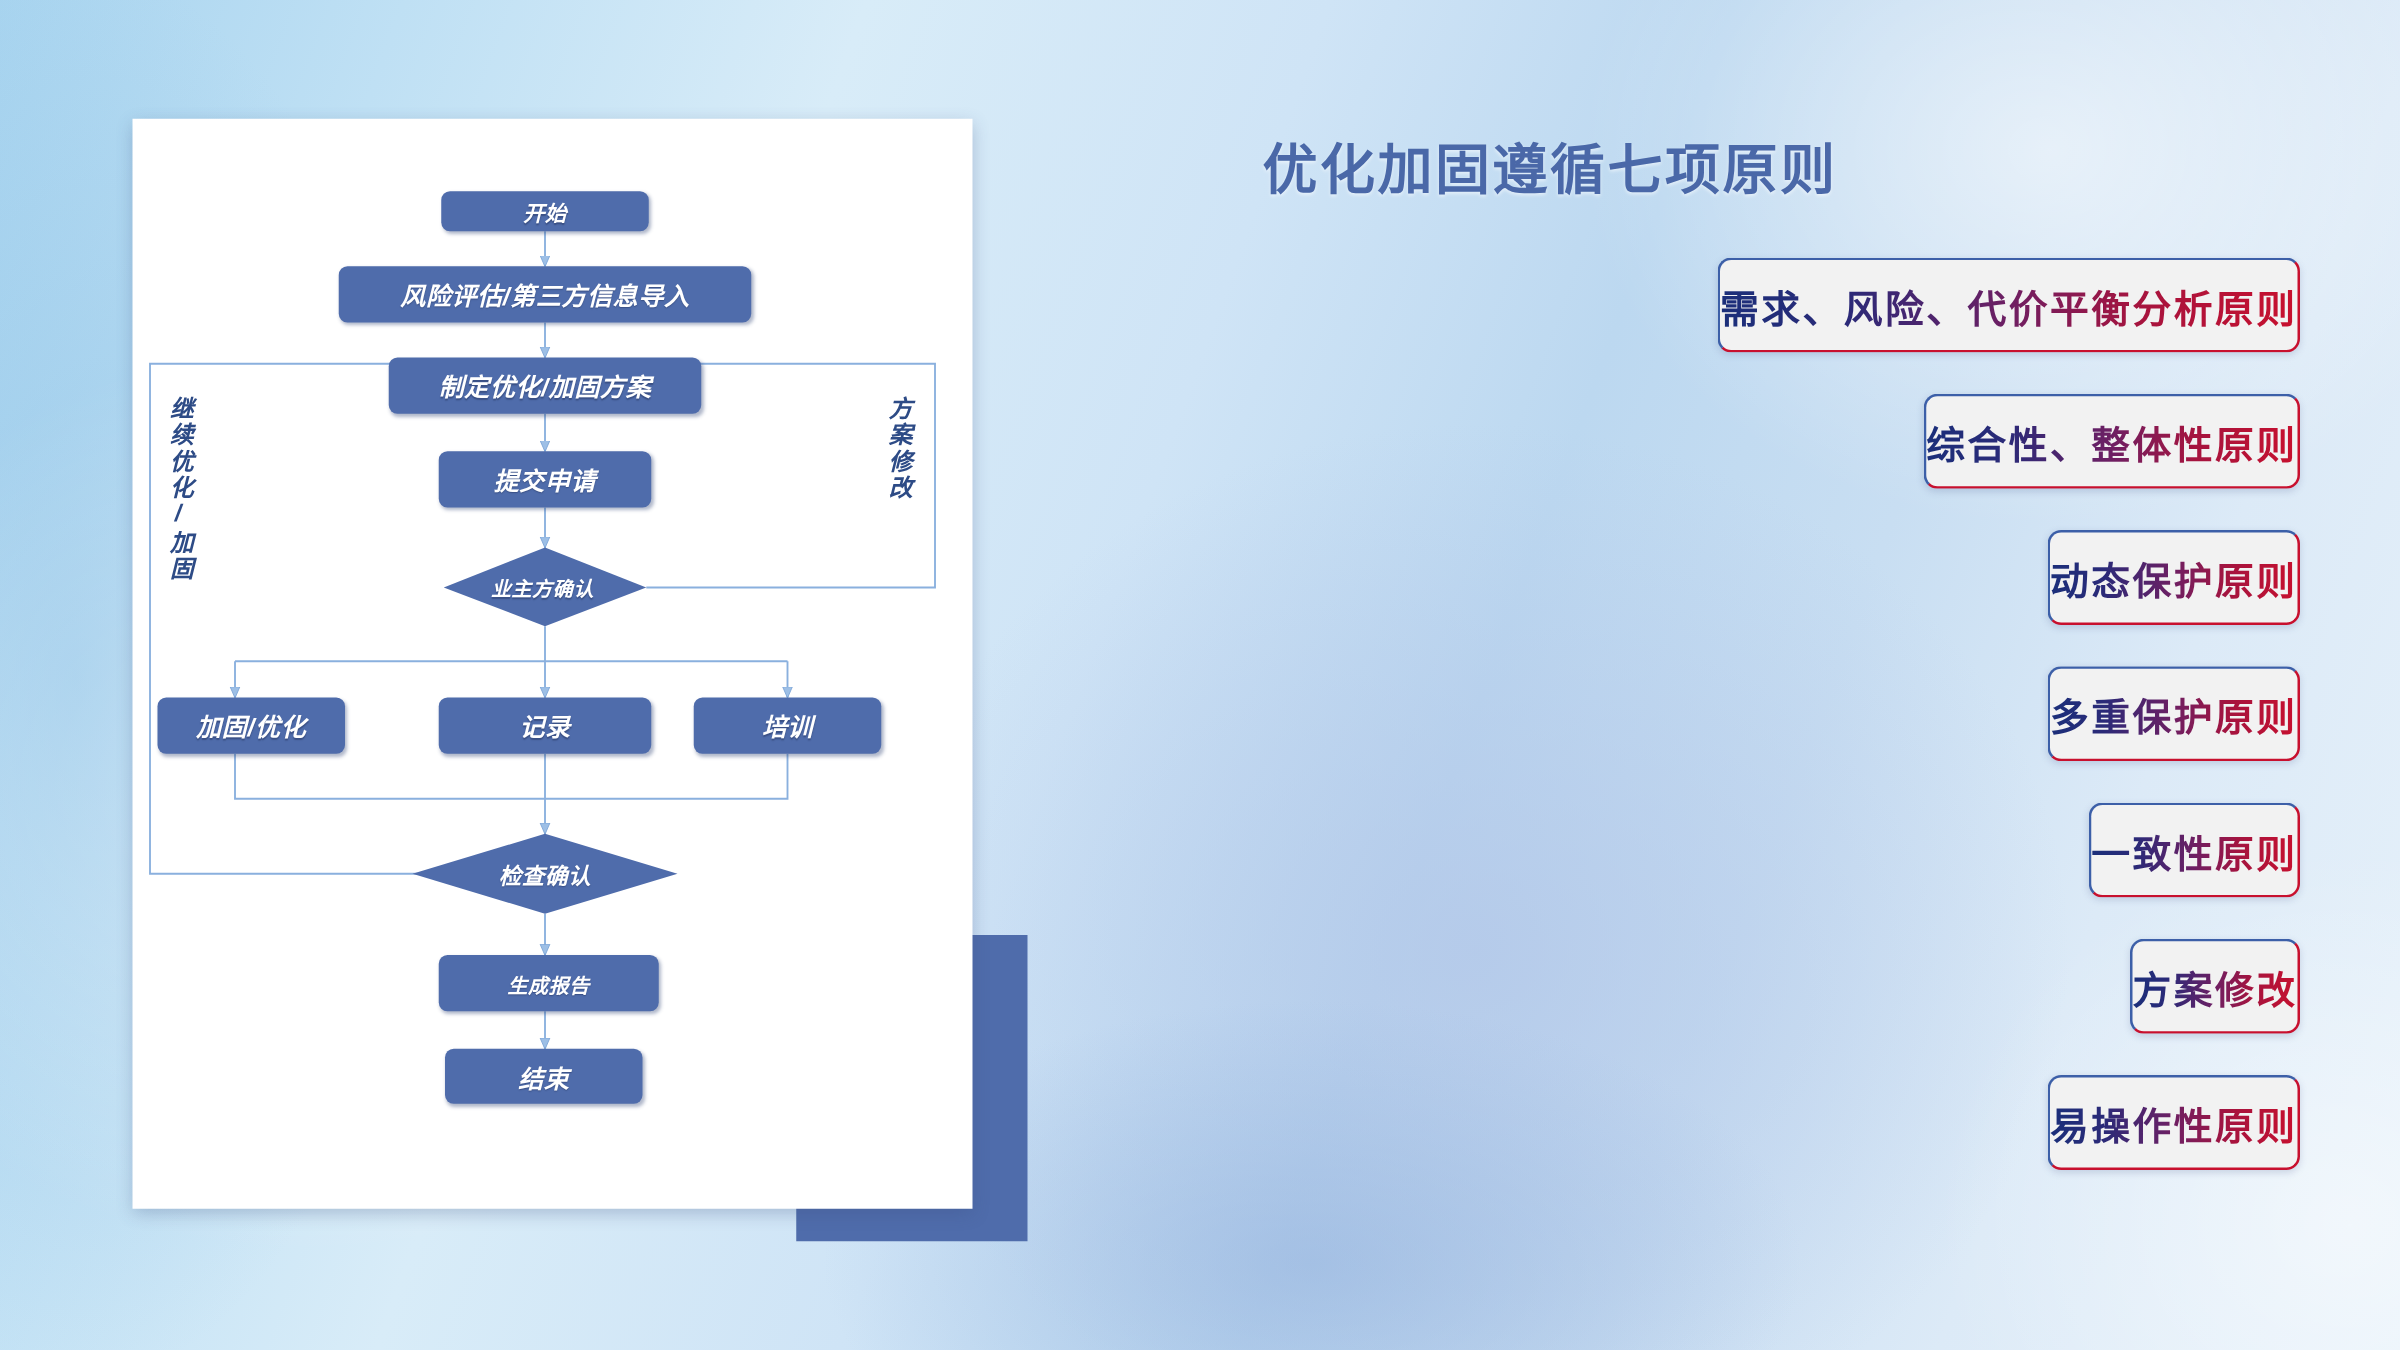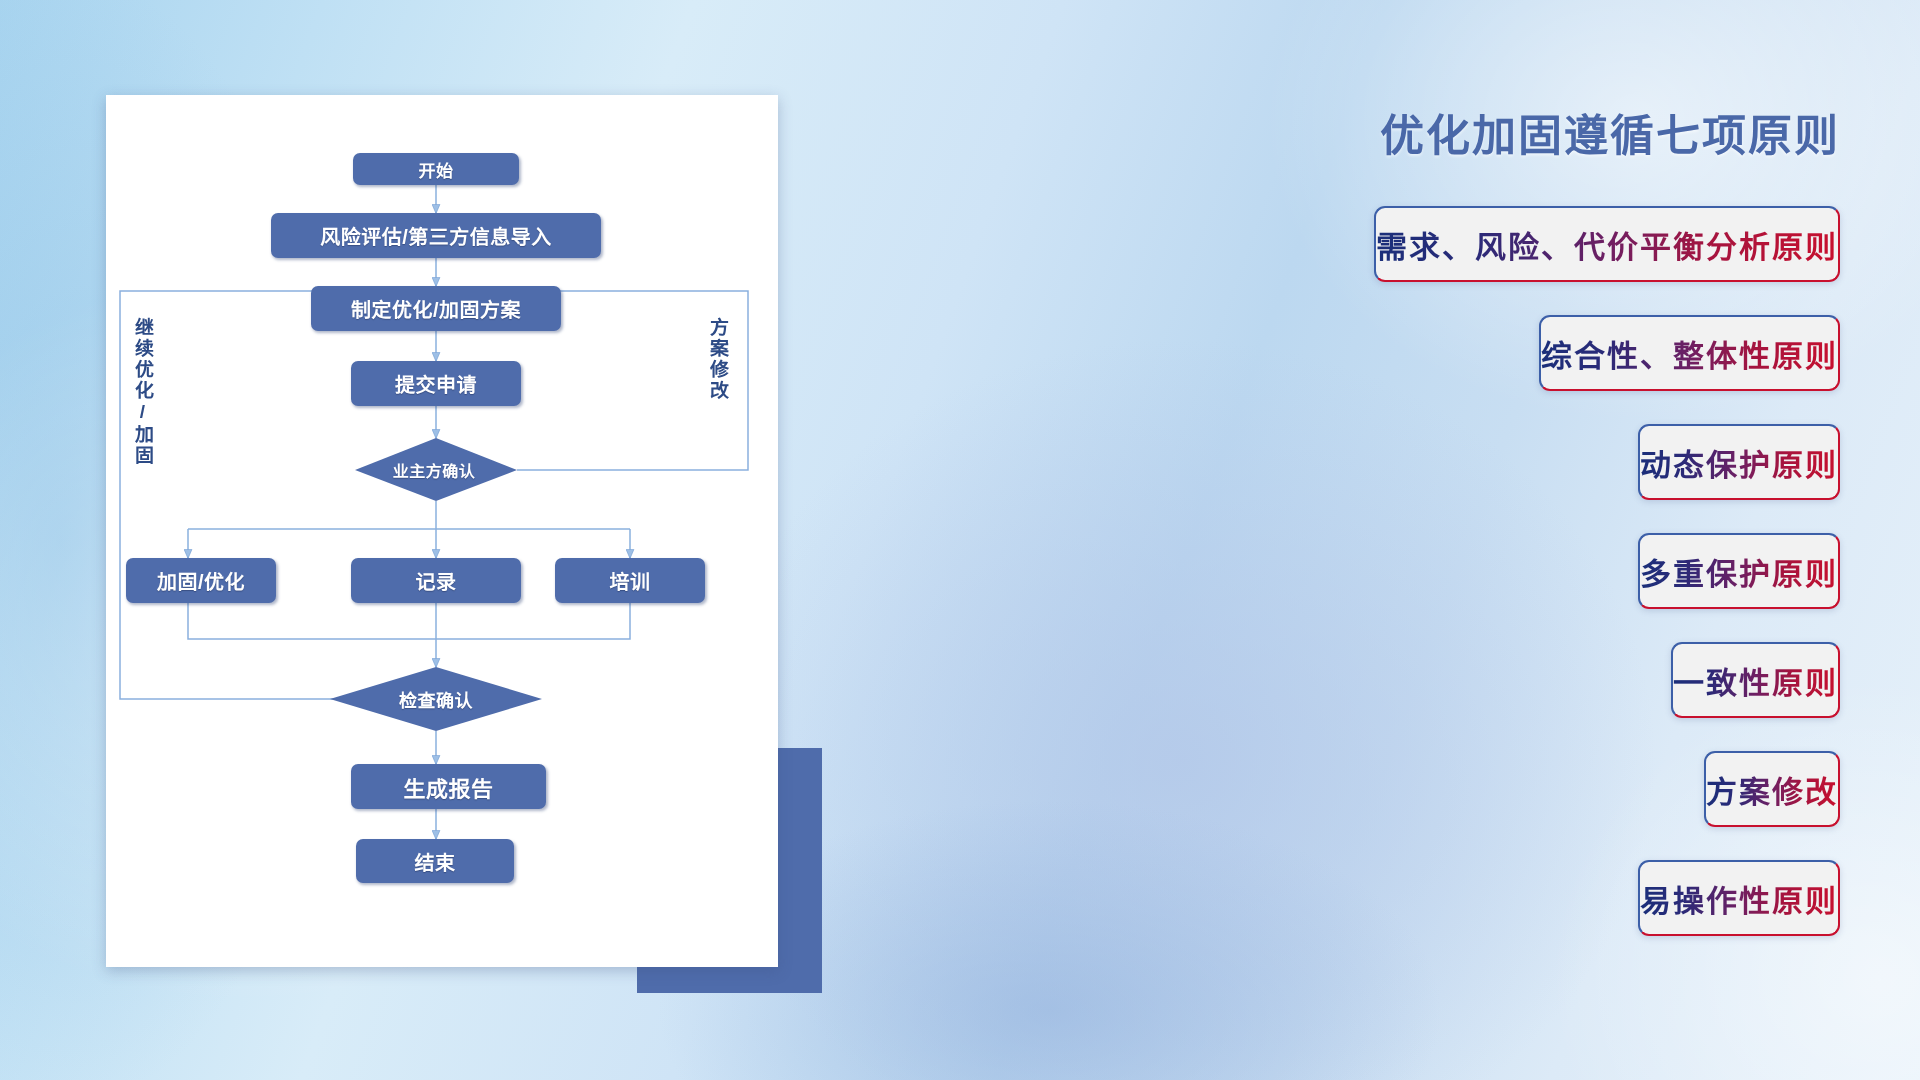--- a/index.html
+++ b/index.html
@@ -46,20 +46,21 @@
 
   
   #accent-rect{
     position:absolute;left:637px;top:748px;width:185px;height:245px;
     background:#4f6cab;z-index:1;
   }
   #flow-card{
     position:absolute;left:106px;top:95px;width:672px;height:872px;
     background:#ffffff;z-index:2;
     box-shadow:0 4px 13px rgba(60,80,130,.30);
+    font-style:italic;
   }
   #flow-svg{position:absolute;left:0;top:0;width:672px;height:872px;}
 
   
   .fnode{
     position:absolute;z-index:3;
     display:flex;align-items:center;justify-content:center;
     color:#ffffff;font-weight:bold;
     text-shadow:0 1px 1px rgba(30,45,85,.45);
     letter-spacing:.5px;
@@ -75,21 +76,21 @@
   .vlabel{
     position:absolute;z-index:3;
     color:#2d4b86;font-weight:bold;
     writing-mode:vertical-rl;text-orientation:upright;
     letter-spacing:2px;line-height:1.05;
   }
 
   
   #right-panel{position:absolute;left:1010px;top:70px;width:830px;height:950px;z-index:2;}
   #panel-title{
-    text-align:right;font-size:44px;font-weight:bold;color:#4a68a8;
+    text-align:left;font-size:44px;font-weight:bold;color:#4a68a8;
     letter-spacing:2px;margin-top:30px;
     text-shadow:0 2px 3px rgba(255,255,255,.55);
   }
   #principles{margin-top:42px;display:flex;flex-direction:column;gap:33px;align-items:flex-end;}
   .pbox{
     position:relative;height:76px;border-radius:11px;
     background:#f2f2f2;
     display:flex;align-items:center;justify-content:center;
     box-sizing:border-box;
     border-top:2.5px solid #3c5fa8;
@@ -197,21 +198,21 @@
   </div>
 
   <div class="fnode fbox" style="left:449px;top:463px;width:150px;height:45px;font-size:20px;">
     <span>培训</span>
   </div>
 
   <div class="fnode fdiamond" style="left:224px;top:572px;width:212px;height:64px;font-size:18px;">
     <span>检查确认</span>
   </div>
 
-  <div class="fnode fbox" style="left:245px;top:669px;width:195px;height:45px;font-size:22px;">
+  <div class="fnode fbox" style="left:245px;top:669px;width:176px;height:45px;font-size:16px;">
     <span>生成报告</span>
   </div>
 
   <div class="fnode fbox" style="left:250px;top:744px;width:158px;height:44px;font-size:20px;">
     <span>结束</span>
   </div>
 
   <div class="vlabel" style="left:26px;top:222px;font-size:19px;">继续优化/加固</div>
 
   <div class="vlabel" style="left:601px;top:222px;font-size:19px;">方案修改</div>

